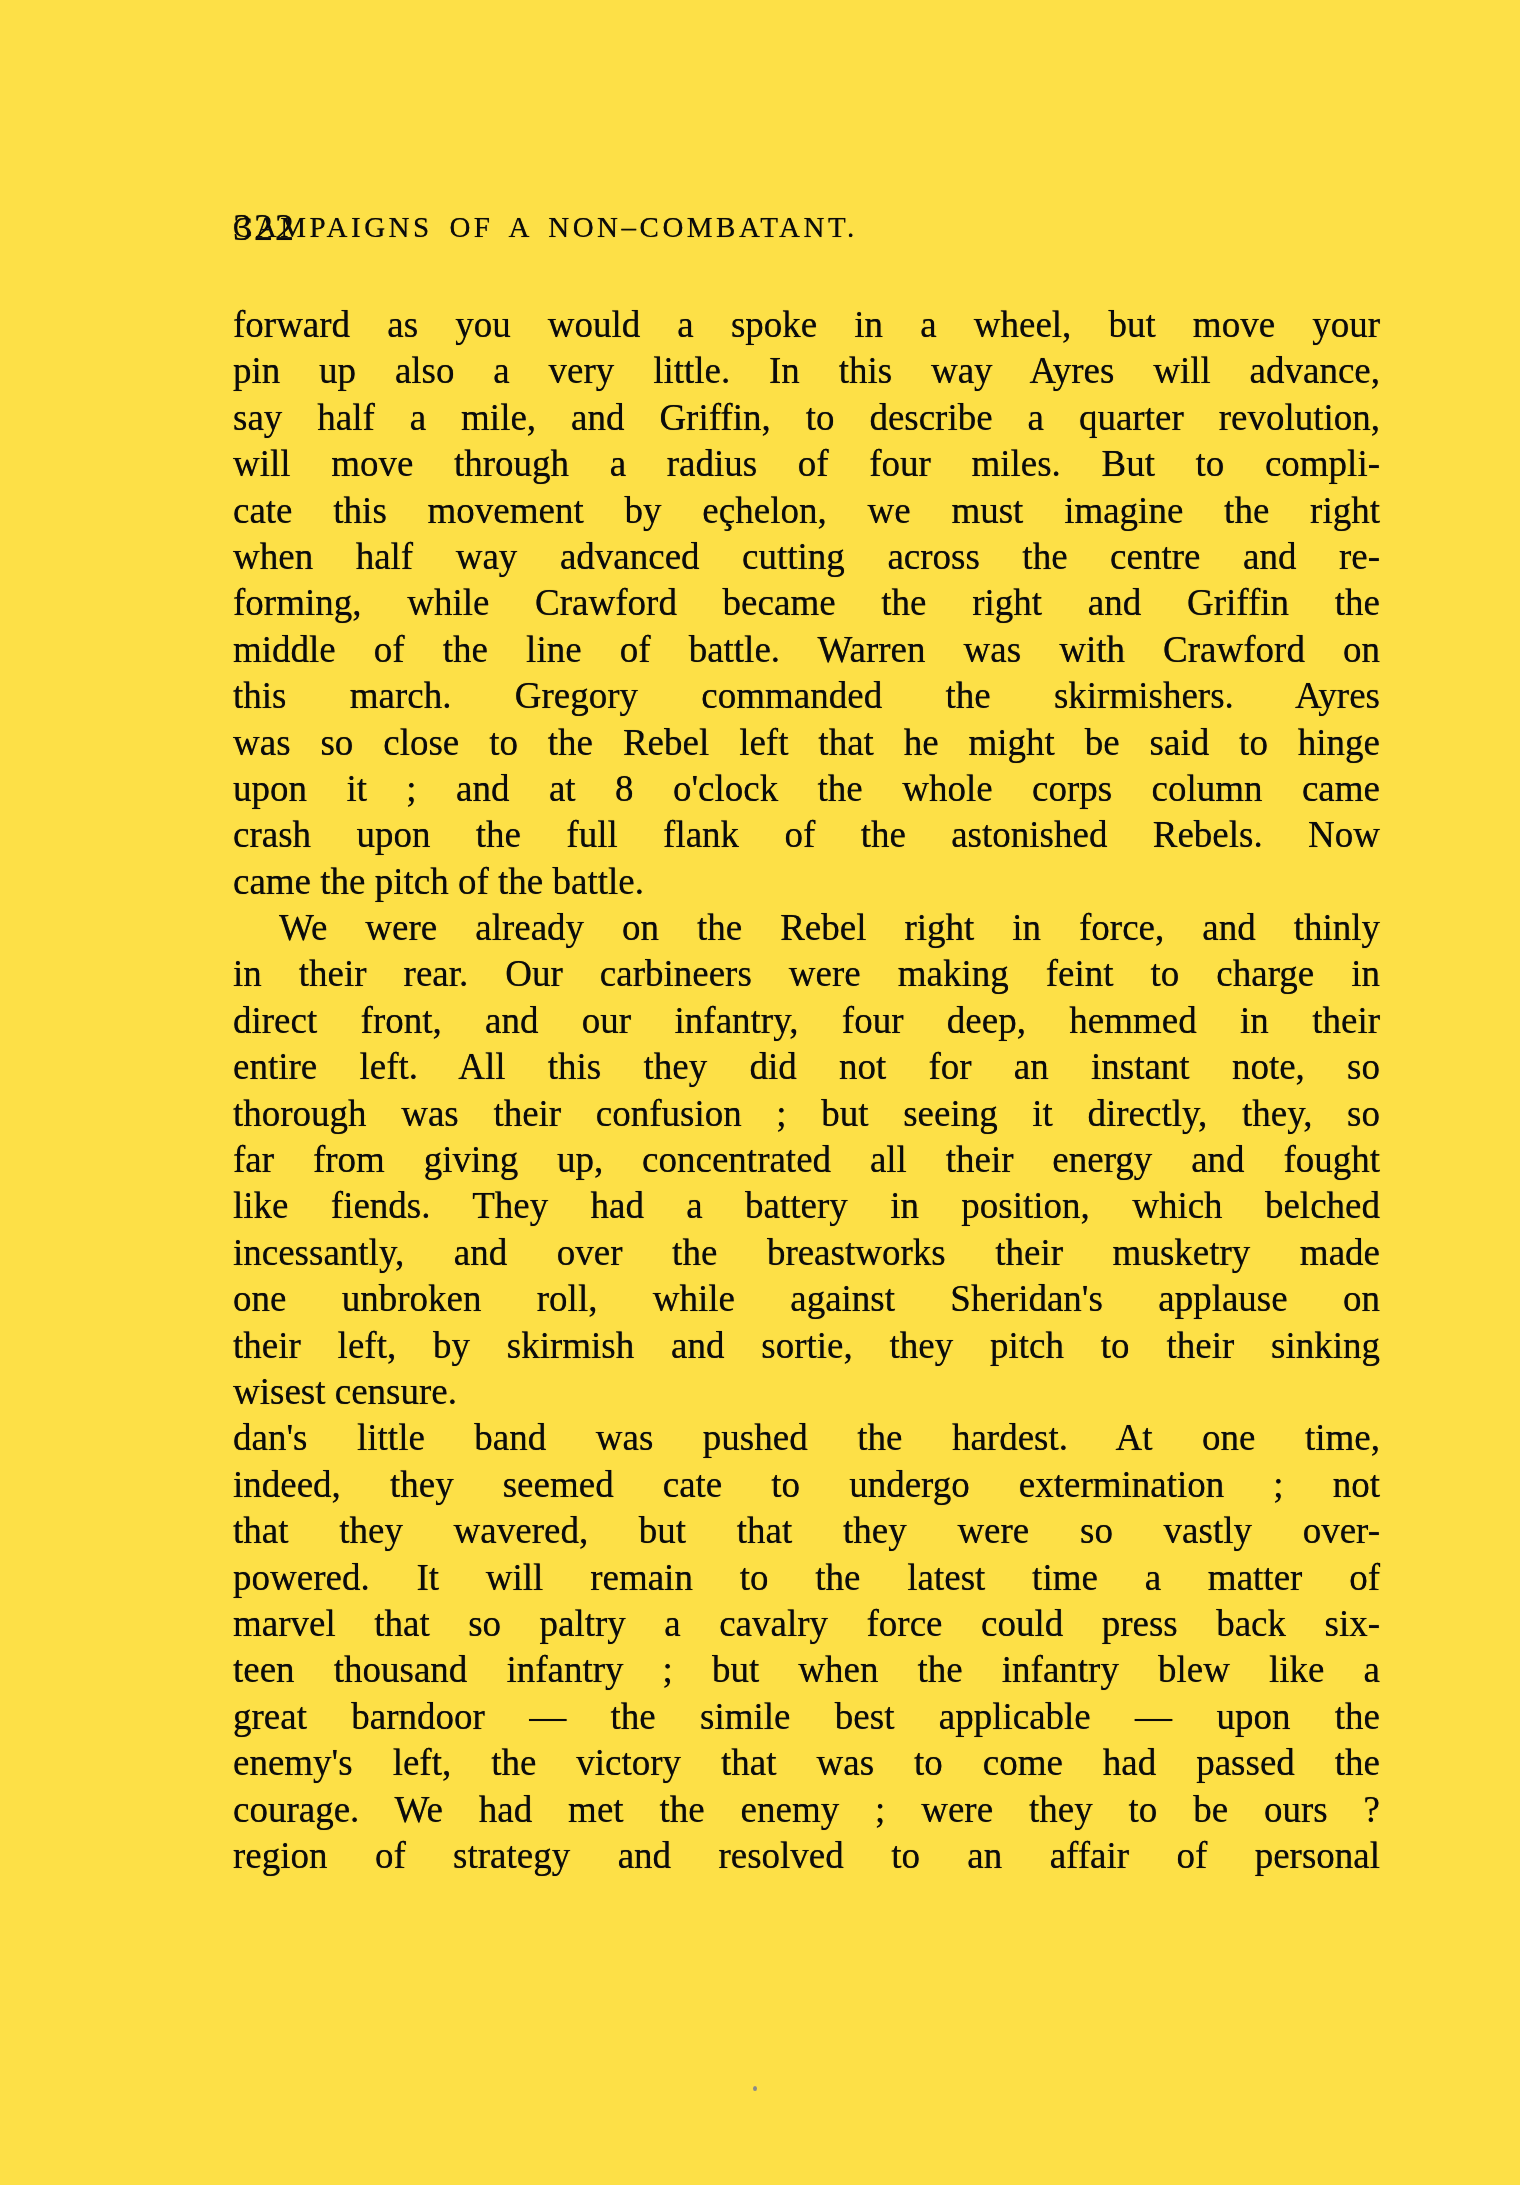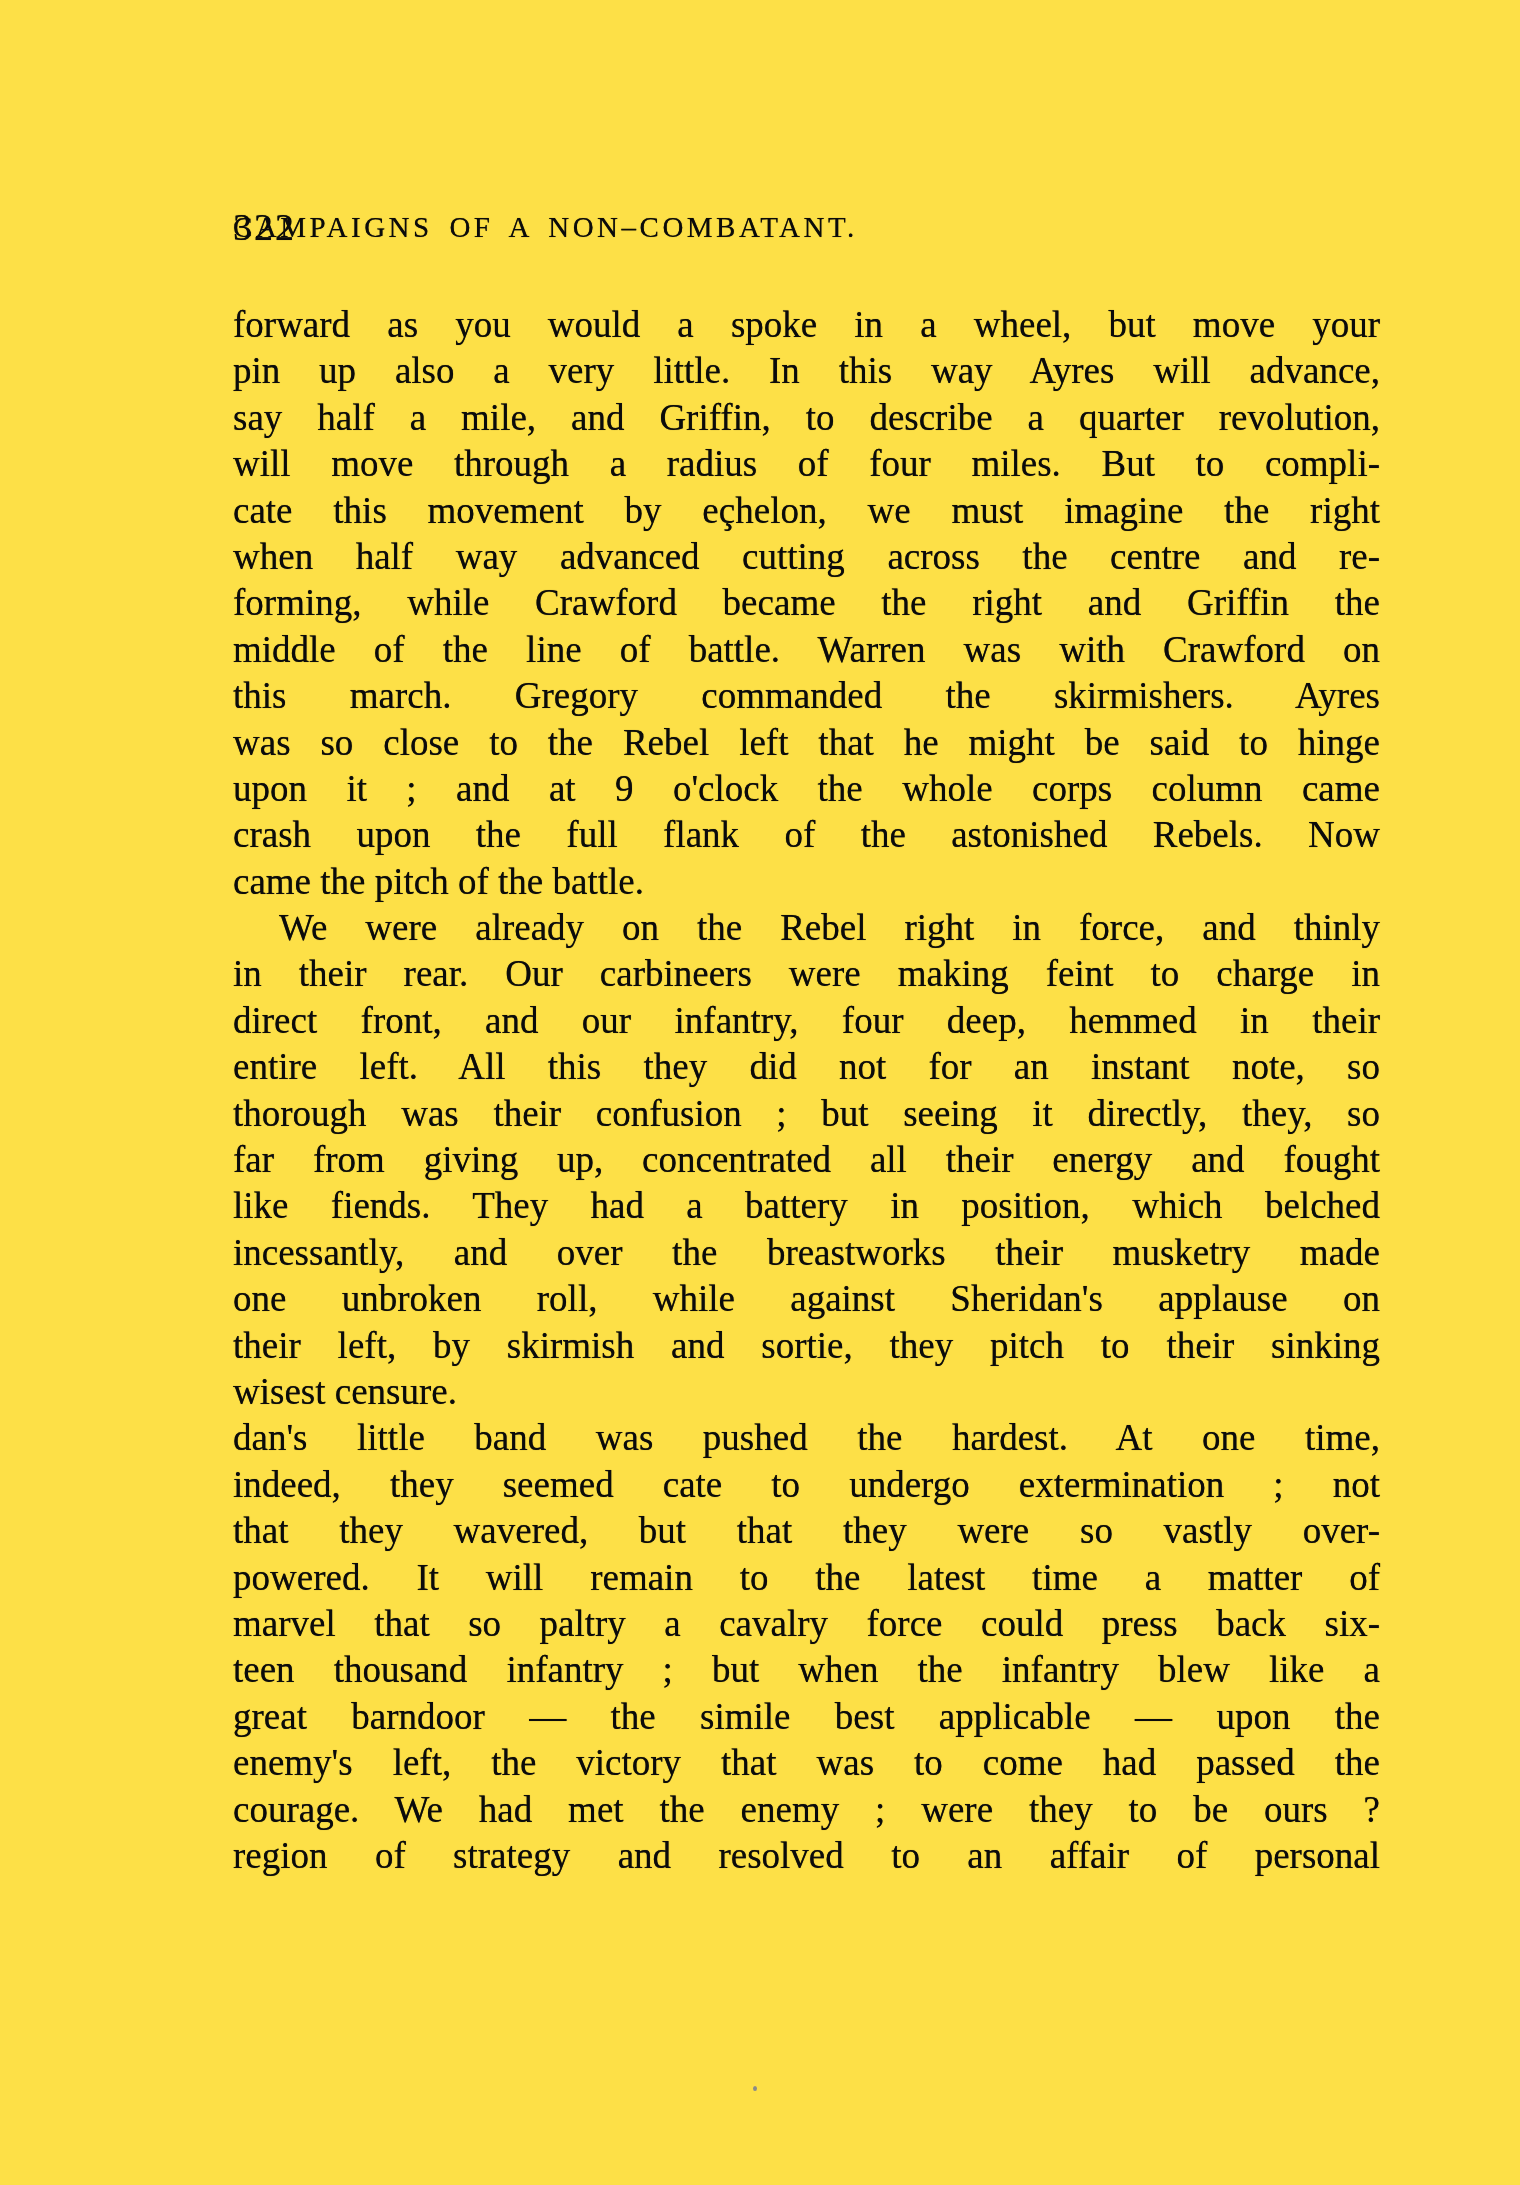--- a/index.html
+++ b/index.html
@@ -85,21 +85,21 @@
       <div class="line">forward as you would a spoke in a wheel, but move your</div>
       <div class="line">pin up also a very little.  In this way Ayres will advance,</div>
       <div class="line">say half a mile, and Griffin, to describe a quarter revolution,</div>
       <div class="line">will move through a radius of four miles.  But to compli-</div>
       <div class="line">cate this movement by eçhelon, we must imagine the right</div>
       <div class="line">when half way advanced cutting across the centre and re-</div>
       <div class="line">forming, while Crawford became the right and Griffin the</div>
       <div class="line">middle of the line of battle.  Warren was with Crawford on</div>
       <div class="line">this march.  Gregory commanded the skirmishers.  Ayres</div>
       <div class="line">was so close to the Rebel left that he might be said to hinge</div>
-      <div class="line">upon it ; and at 9 o'clock the whole corps column came</div>
+      <div class="line">upon it ; and at 8 o'clock the whole corps column came</div>
       <div class="line">crash upon the full flank of the astonished Rebels.  Now</div>
       <div class="line short">came the pitch of the battle.</div>
       <div class="line indent">We were already on the Rebel right in force, and thinly</div>
       <div class="line">in their rear.  Our carbineers were making feint to charge in</div>
       <div class="line">direct front, and our infantry, four deep, hemmed in their</div>
       <div class="line">entire left.  All this they did not for an instant note, so</div>
       <div class="line">thorough was their confusion ; but seeing it directly, they, so</div>
       <div class="line">far from giving up, concentrated all their energy and fought</div>
       <div class="line">like fiends.  They had a battery in position, which belched</div>
       <div class="line">incessantly, and over the breastworks their musketry made</div>

